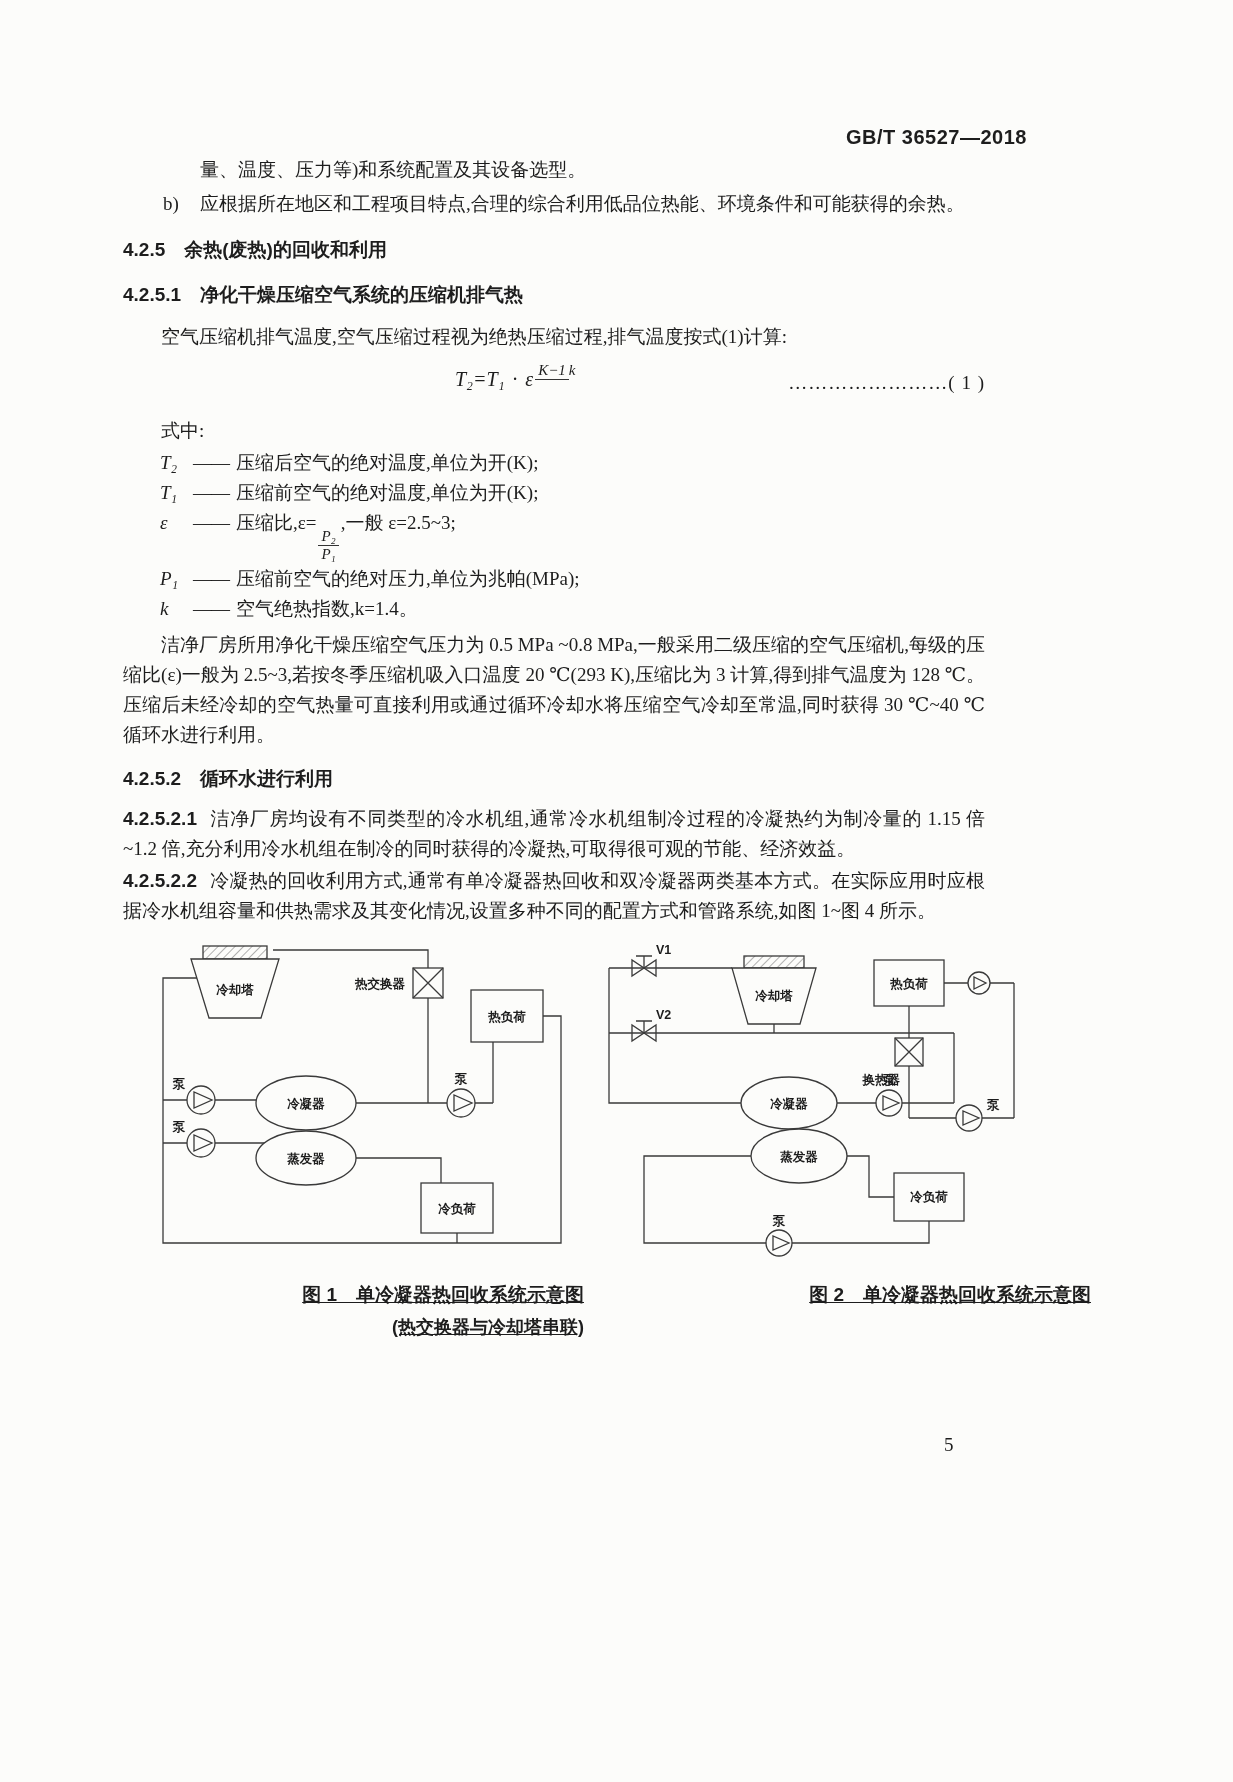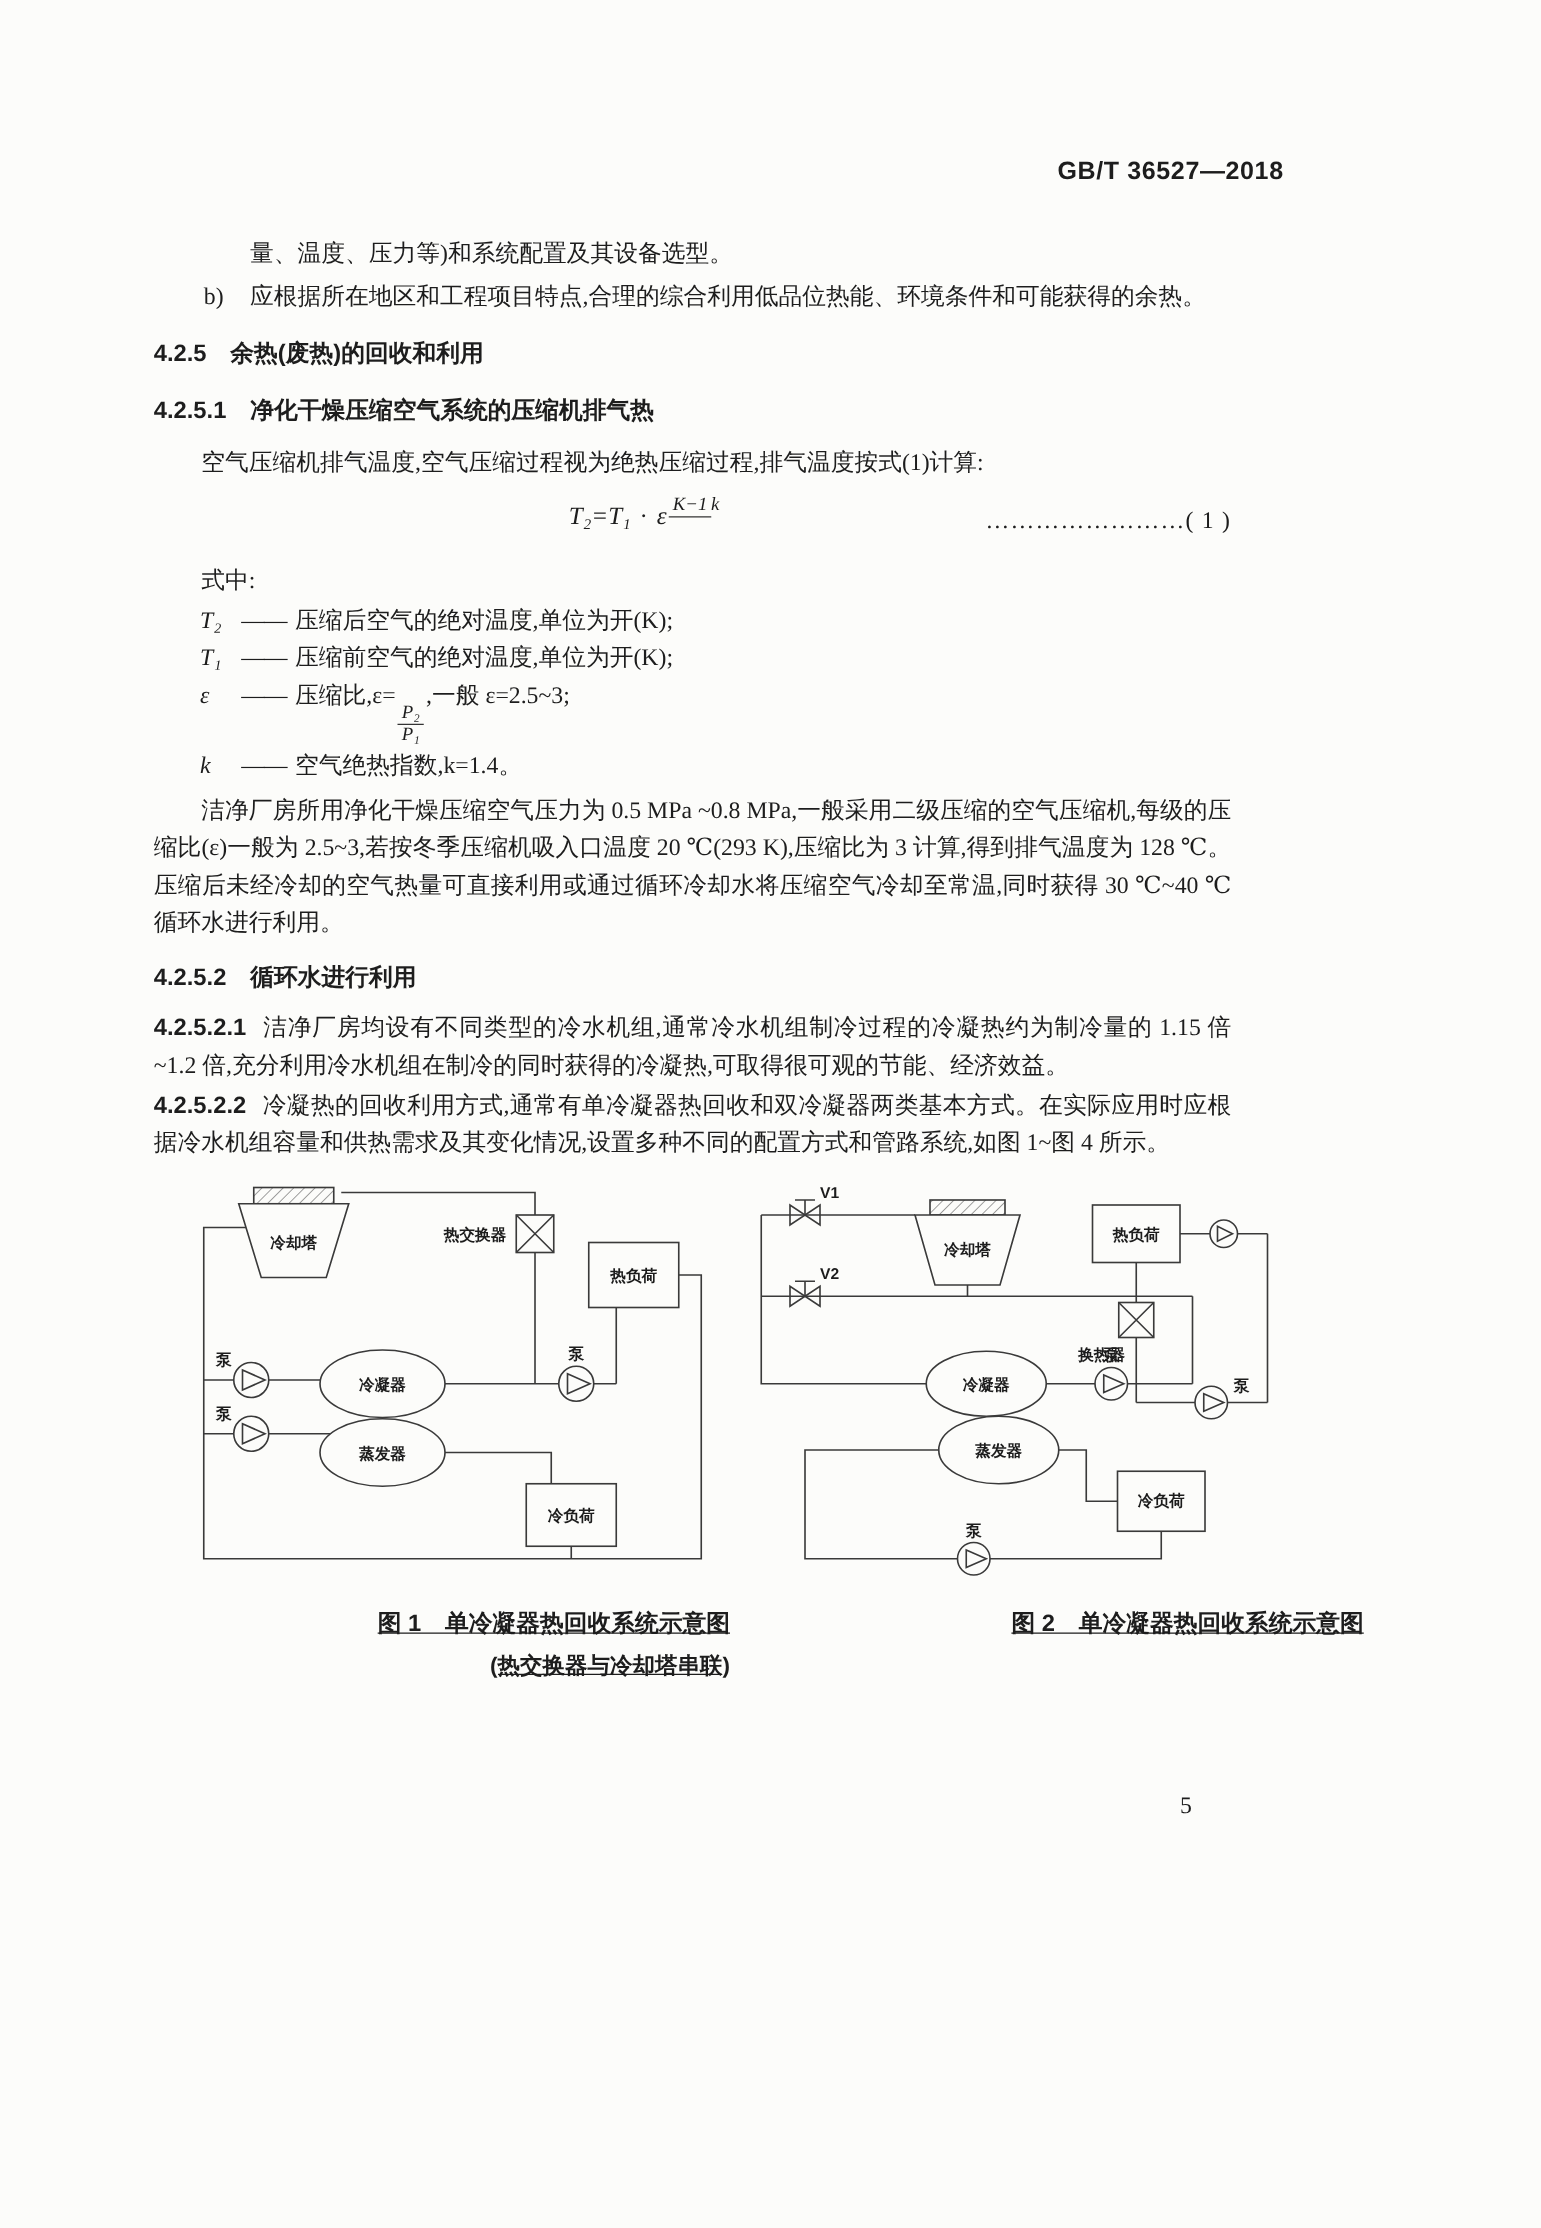--- a/index.html
+++ b/index.html
@@ -7,21 +7,21 @@
   .page {
     position:relative; width:1233px; height:1782px; background:#fcfcfa;
     font-family:"Liberation Serif","DejaVu Serif",serif; color:#1d1d1d; overflow:hidden;
   }
   .doc-number {
     position:absolute; top:126px; left:846px;
     font-family:"Liberation Sans","DejaVu Sans",sans-serif; font-weight:bold;
     font-size:20px; letter-spacing:0.5px;
   }
   .content {
-    position:absolute; left:123px; top:189px; width:862px;
+    position:absolute; left:123px; top:155px; width:862px;
     font-size:19px; line-height:30px; text-align:justify;
   }
   .carryover { padding-left:77px; text-align:left; }
   .item-b { margin-top:4px; }
   .li-label { display:inline-block; width:37px; margin-left:40px; }
   .bold-head { font-family:Liberation Sans, sans-serif; font-weight:bold; font-size:19px; line-height:30px; text-align:left; }
   .h425 { margin-top:16px; }
   .h4251 { margin-top:15px; }
   .h4252 { margin-top:14px; }
   .p-indent { margin-top:12px; text-indent:38px; }
@@ -82,20 +82,21 @@
 
     <p class="p-indent" style="margin-top:0;">式中:</p>
 
     <div class="defs">
       <div class="def-row"><span class="def-term">T₂</span><span class="def-dash">——</span><span>压缩后空气的绝对温度,单位为开(K);</span></div>
       <div class="def-row"><span class="def-term">T₁</span><span class="def-dash">——</span><span>压缩前空气的绝对温度,单位为开(K);</span></div>
       <div class="def-row"><span class="def-term">ε</span><span class="def-dash">——</span><span>压缩比,ε=</span><span class="ifrac">
             <span class="ifrac-num">P₂</span>
             <span>P₁</span>
           </span><span>,一般 ε=2.5~3;</span></div>
+      <div class="def-row"><span class="def-term">P₁</span><span class="def-dash">——</span><span>压缩前空气的绝对压力,单位为兆帕(MPa);</span></div>
       <div class="def-row"><span class="def-term">k</span><span class="def-dash">——</span><span>空气绝热指数,k=1.4。</span></div>
     </div>
 
     <p class="p-indent p-just">洁净厂房所用净化干燥压缩空气压力为 0.5 MPa ~0.8 MPa,一般采用二级压缩的空气压缩机,每级的压缩比(ε)一般为 2.5~3,若按冬季压缩机吸入口温度 20 ℃(293 K),压缩比为 3 计算,得到排气温度为 128 ℃。压缩后未经冷却的空气热量可直接利用或通过循环冷却水将压缩空气冷却至常温,同时获得 30 ℃~40 ℃循环水进行利用。</p>
 
     <h4 class="bold-head h4252">4.2.5.2　循环水进行利用</h4>
 
     <p class="p-num"><span class="num-bold">4.2.5.2.1</span><span>洁净厂房均设有不同类型的冷水机组,通常冷水机组制冷过程的冷凝热约为制冷量的 1.15 倍~1.2 倍,充分利用冷水机组在制冷的同时获得的冷凝热,可取得很可观的节能、经济效益。</span></p>
 
     <p class="p-num"><span class="num-bold">4.2.5.2.2</span><span>冷凝热的回收利用方式,通常有单冷凝器热回收和双冷凝器两类基本方式。在实际应用时应根据冷水机组容量和供热需求及其变化情况,设置多种不同的配置方式和管路系统,如图 1~图 4 所示。</span></p>

